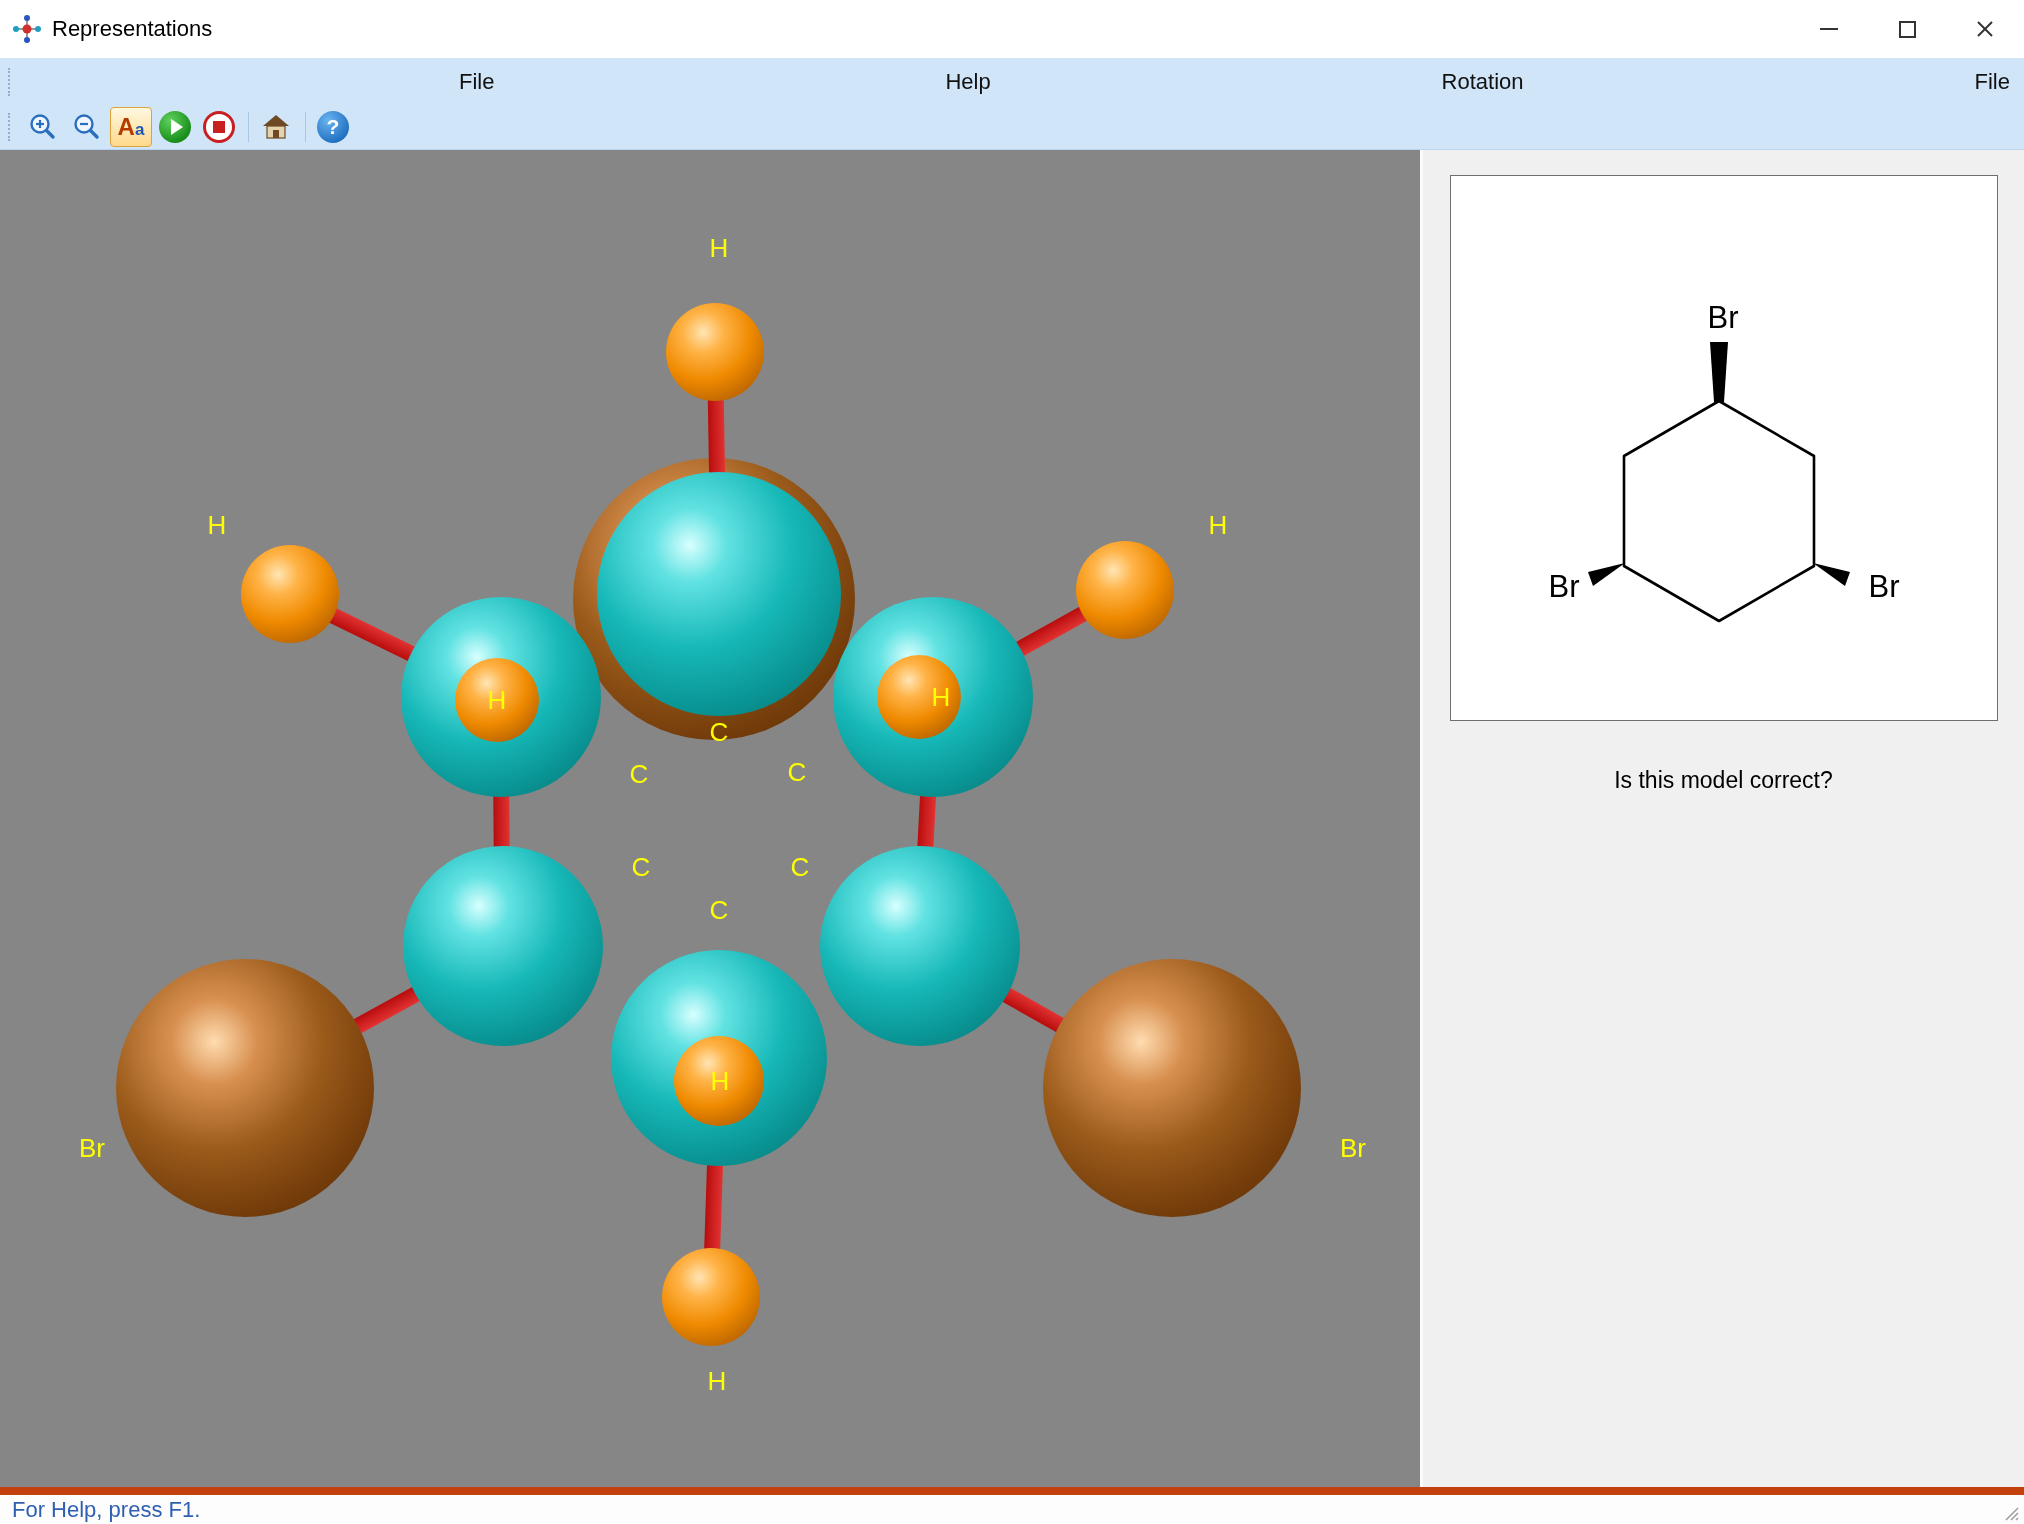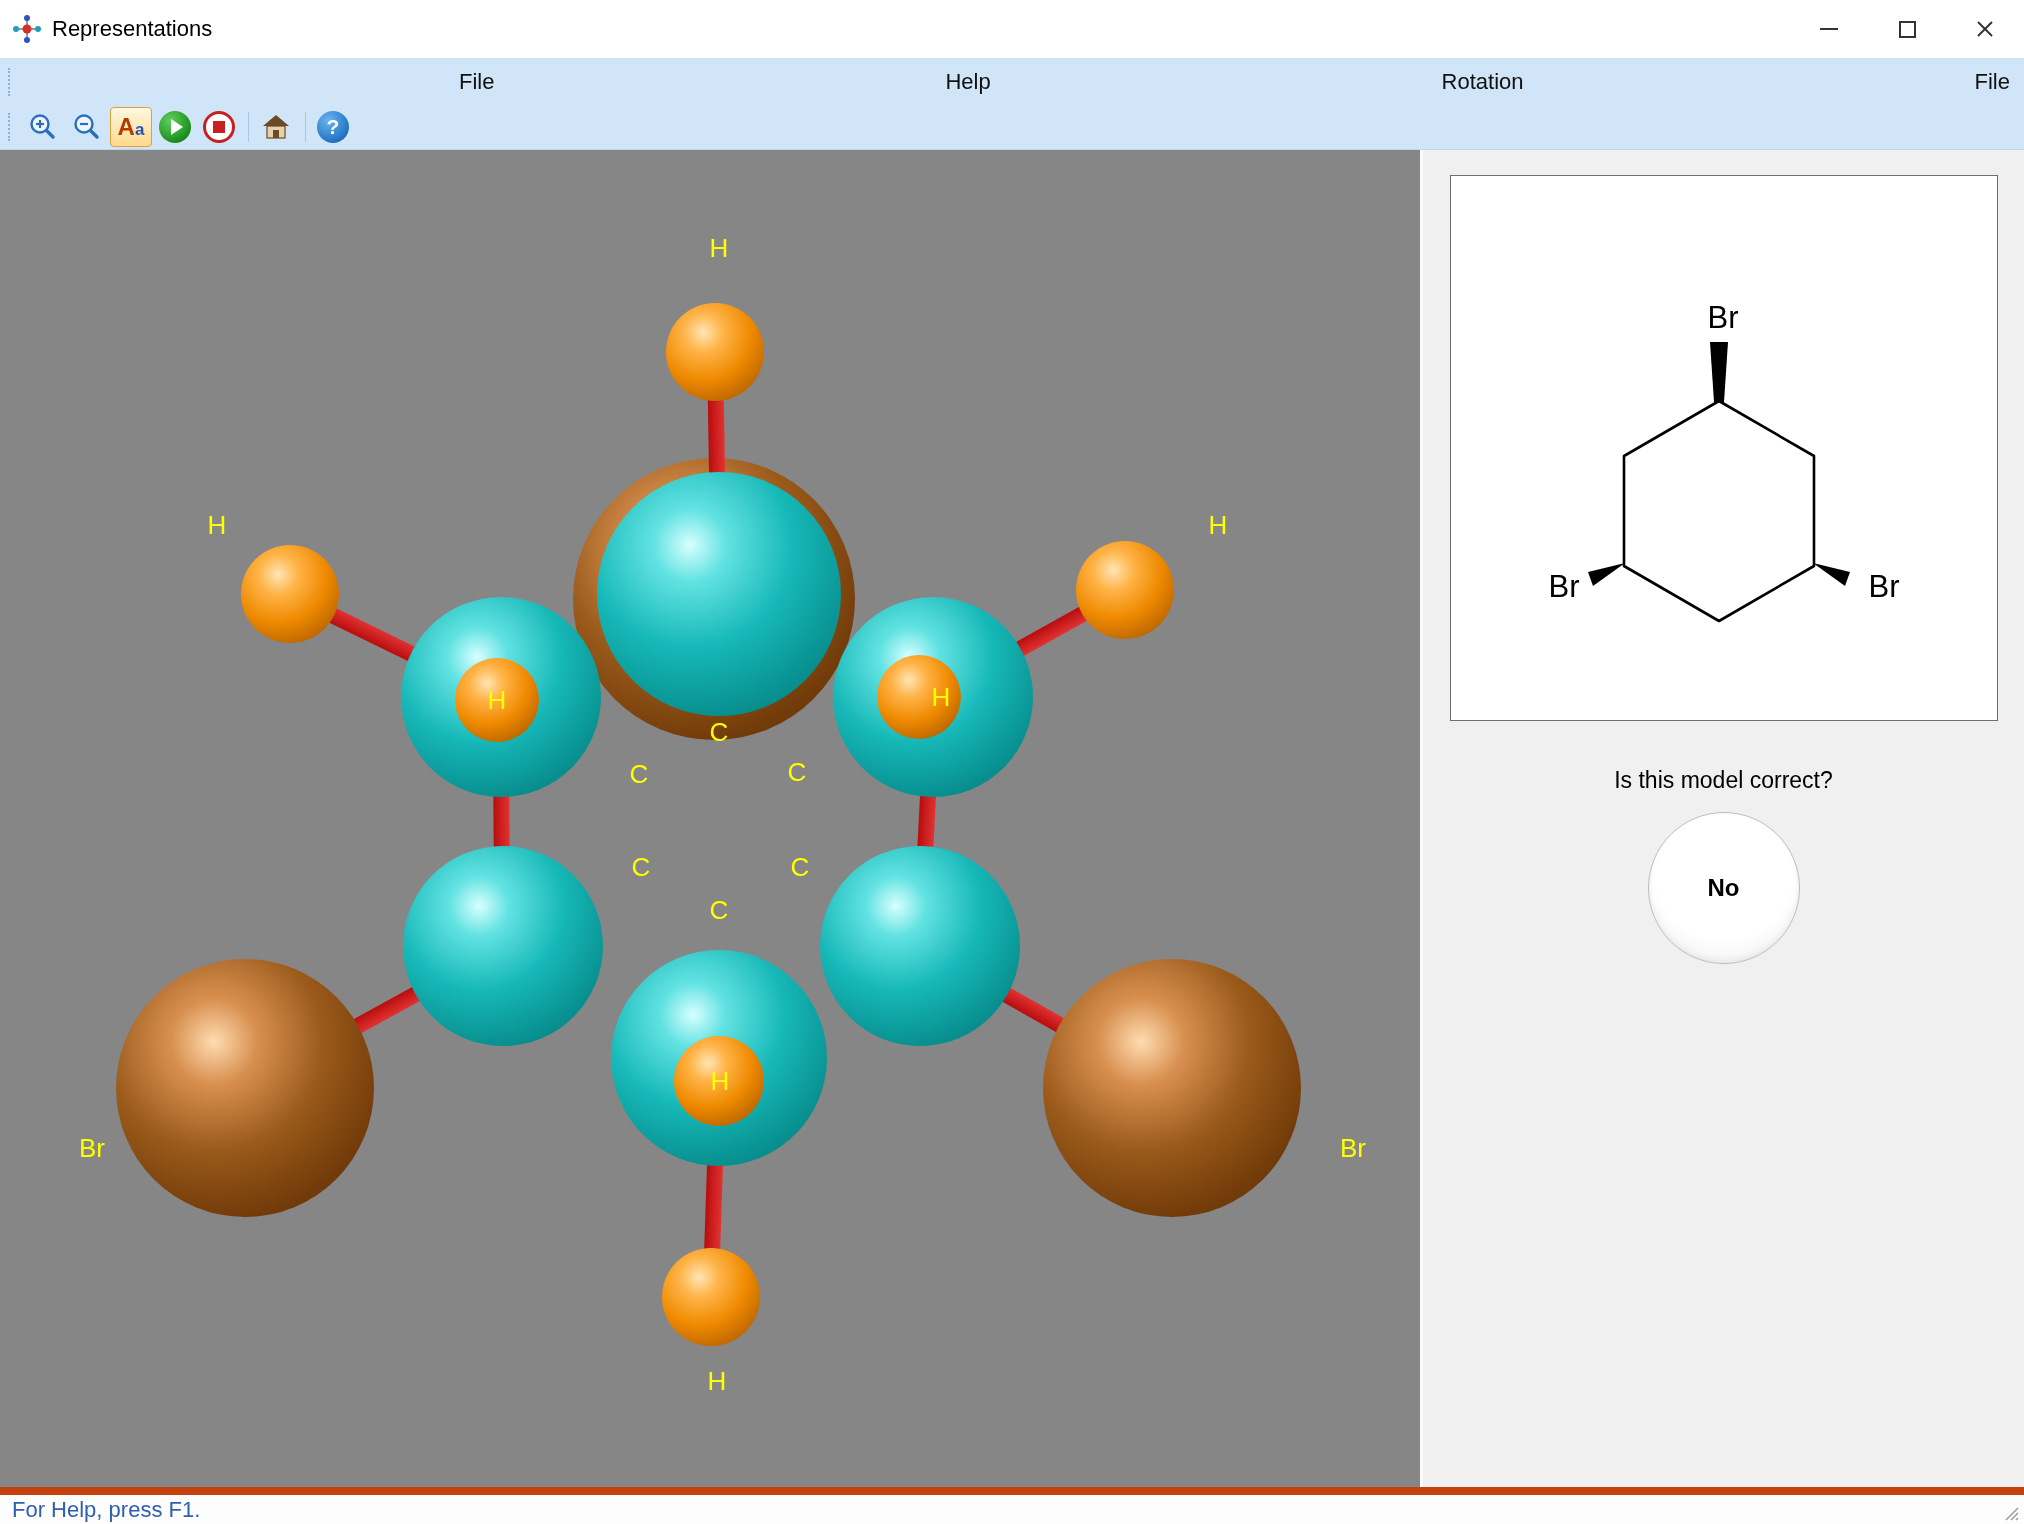--- a/index.html
+++ b/index.html
@@ -209,21 +209,20 @@
           <polygon points="362,387 399,396 394,410" fill="#000"></polygon>
 
           <text x="272" y="152" text-anchor="middle" font-size="31" font-family="Liberation Sans, sans-serif" fill="#000">Br</text>
           <text x="113" y="421" text-anchor="middle" font-size="31" font-family="Liberation Sans, sans-serif" fill="#000">Br</text>
           <text x="433" y="421" text-anchor="middle" font-size="31" font-family="Liberation Sans, sans-serif" fill="#000">Br</text>
         </svg>
       </div>
 
       <div class="question">Is this model correct?</div>
 
-      <div class="circle-btn no">No</div>
     </div>
   </div>
 
   <div class="statusbar">
     <span class="status-text">For Help, press F1.</span>
     <svg class="resize-grip" width="22" height="22" viewBox="0 0 22 22">
       <line x1="18" y1="6" x2="6" y2="18" stroke="#a0a0a0" stroke-width="1.6"></line>
       <line x1="18" y1="11" x2="11" y2="18" stroke="#a0a0a0" stroke-width="1.6"></line>
       <line x1="18" y1="16" x2="16" y2="18" stroke="#a0a0a0" stroke-width="1.6"></line>
     </svg>

